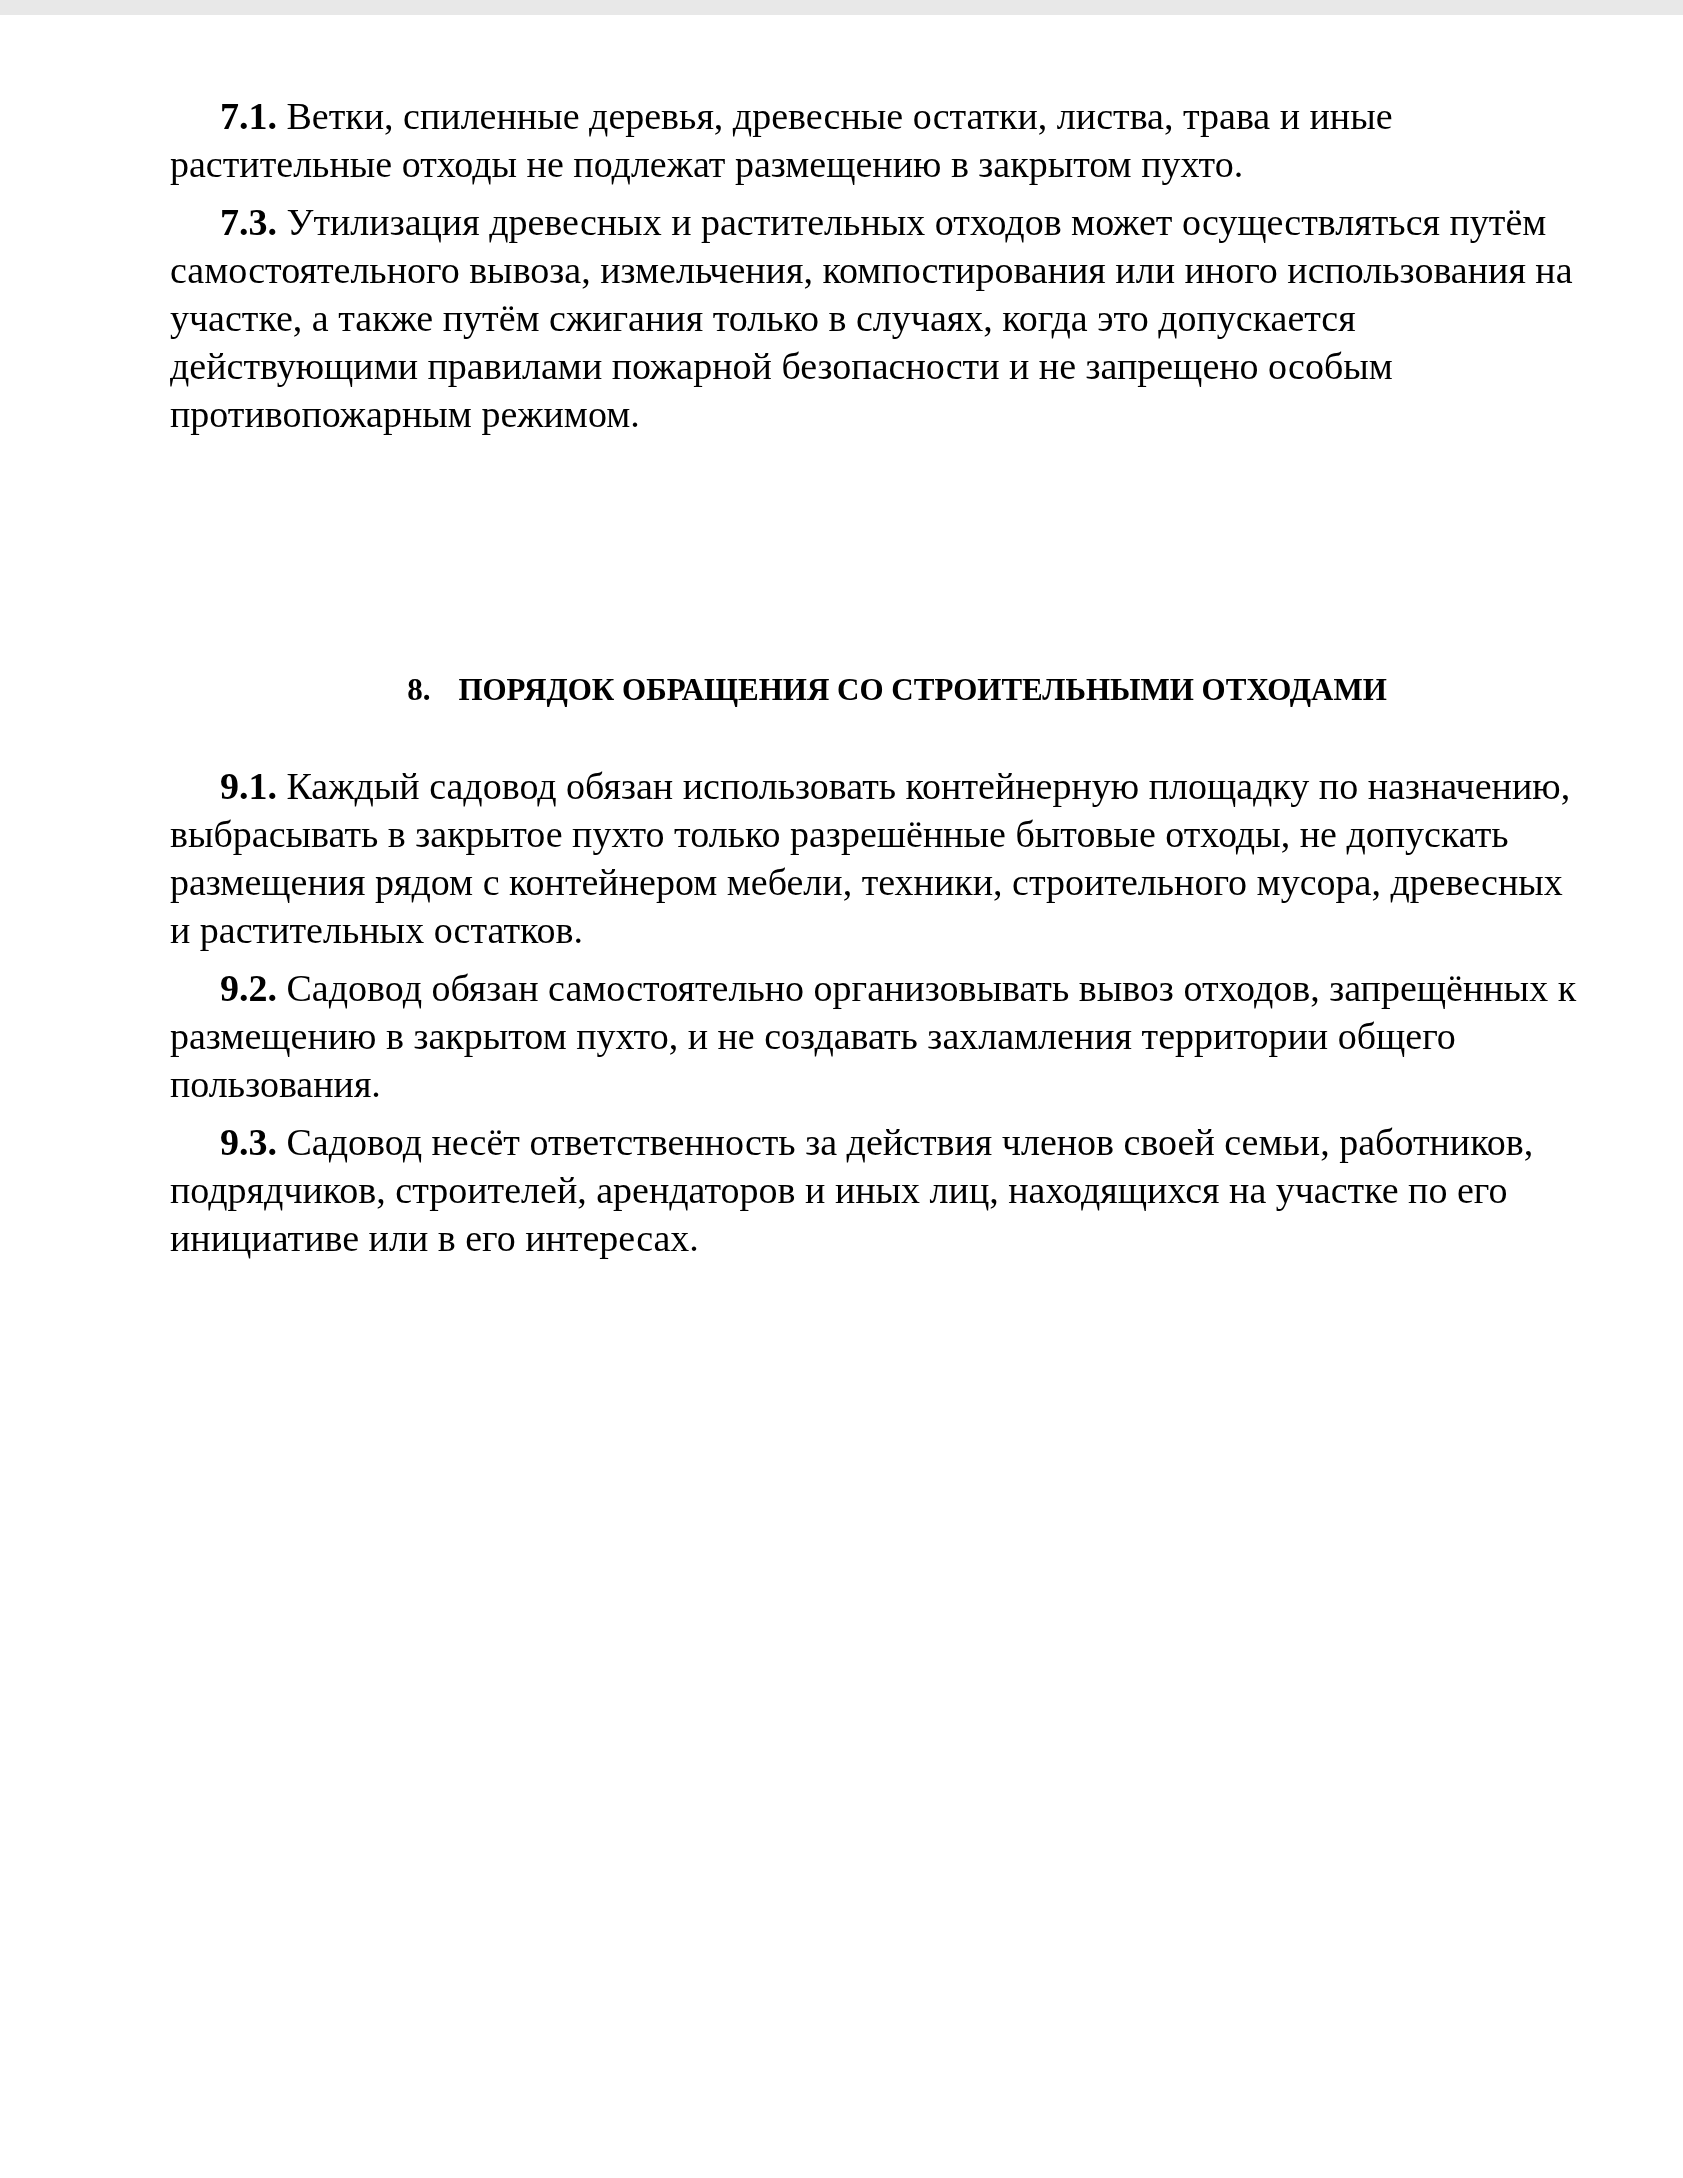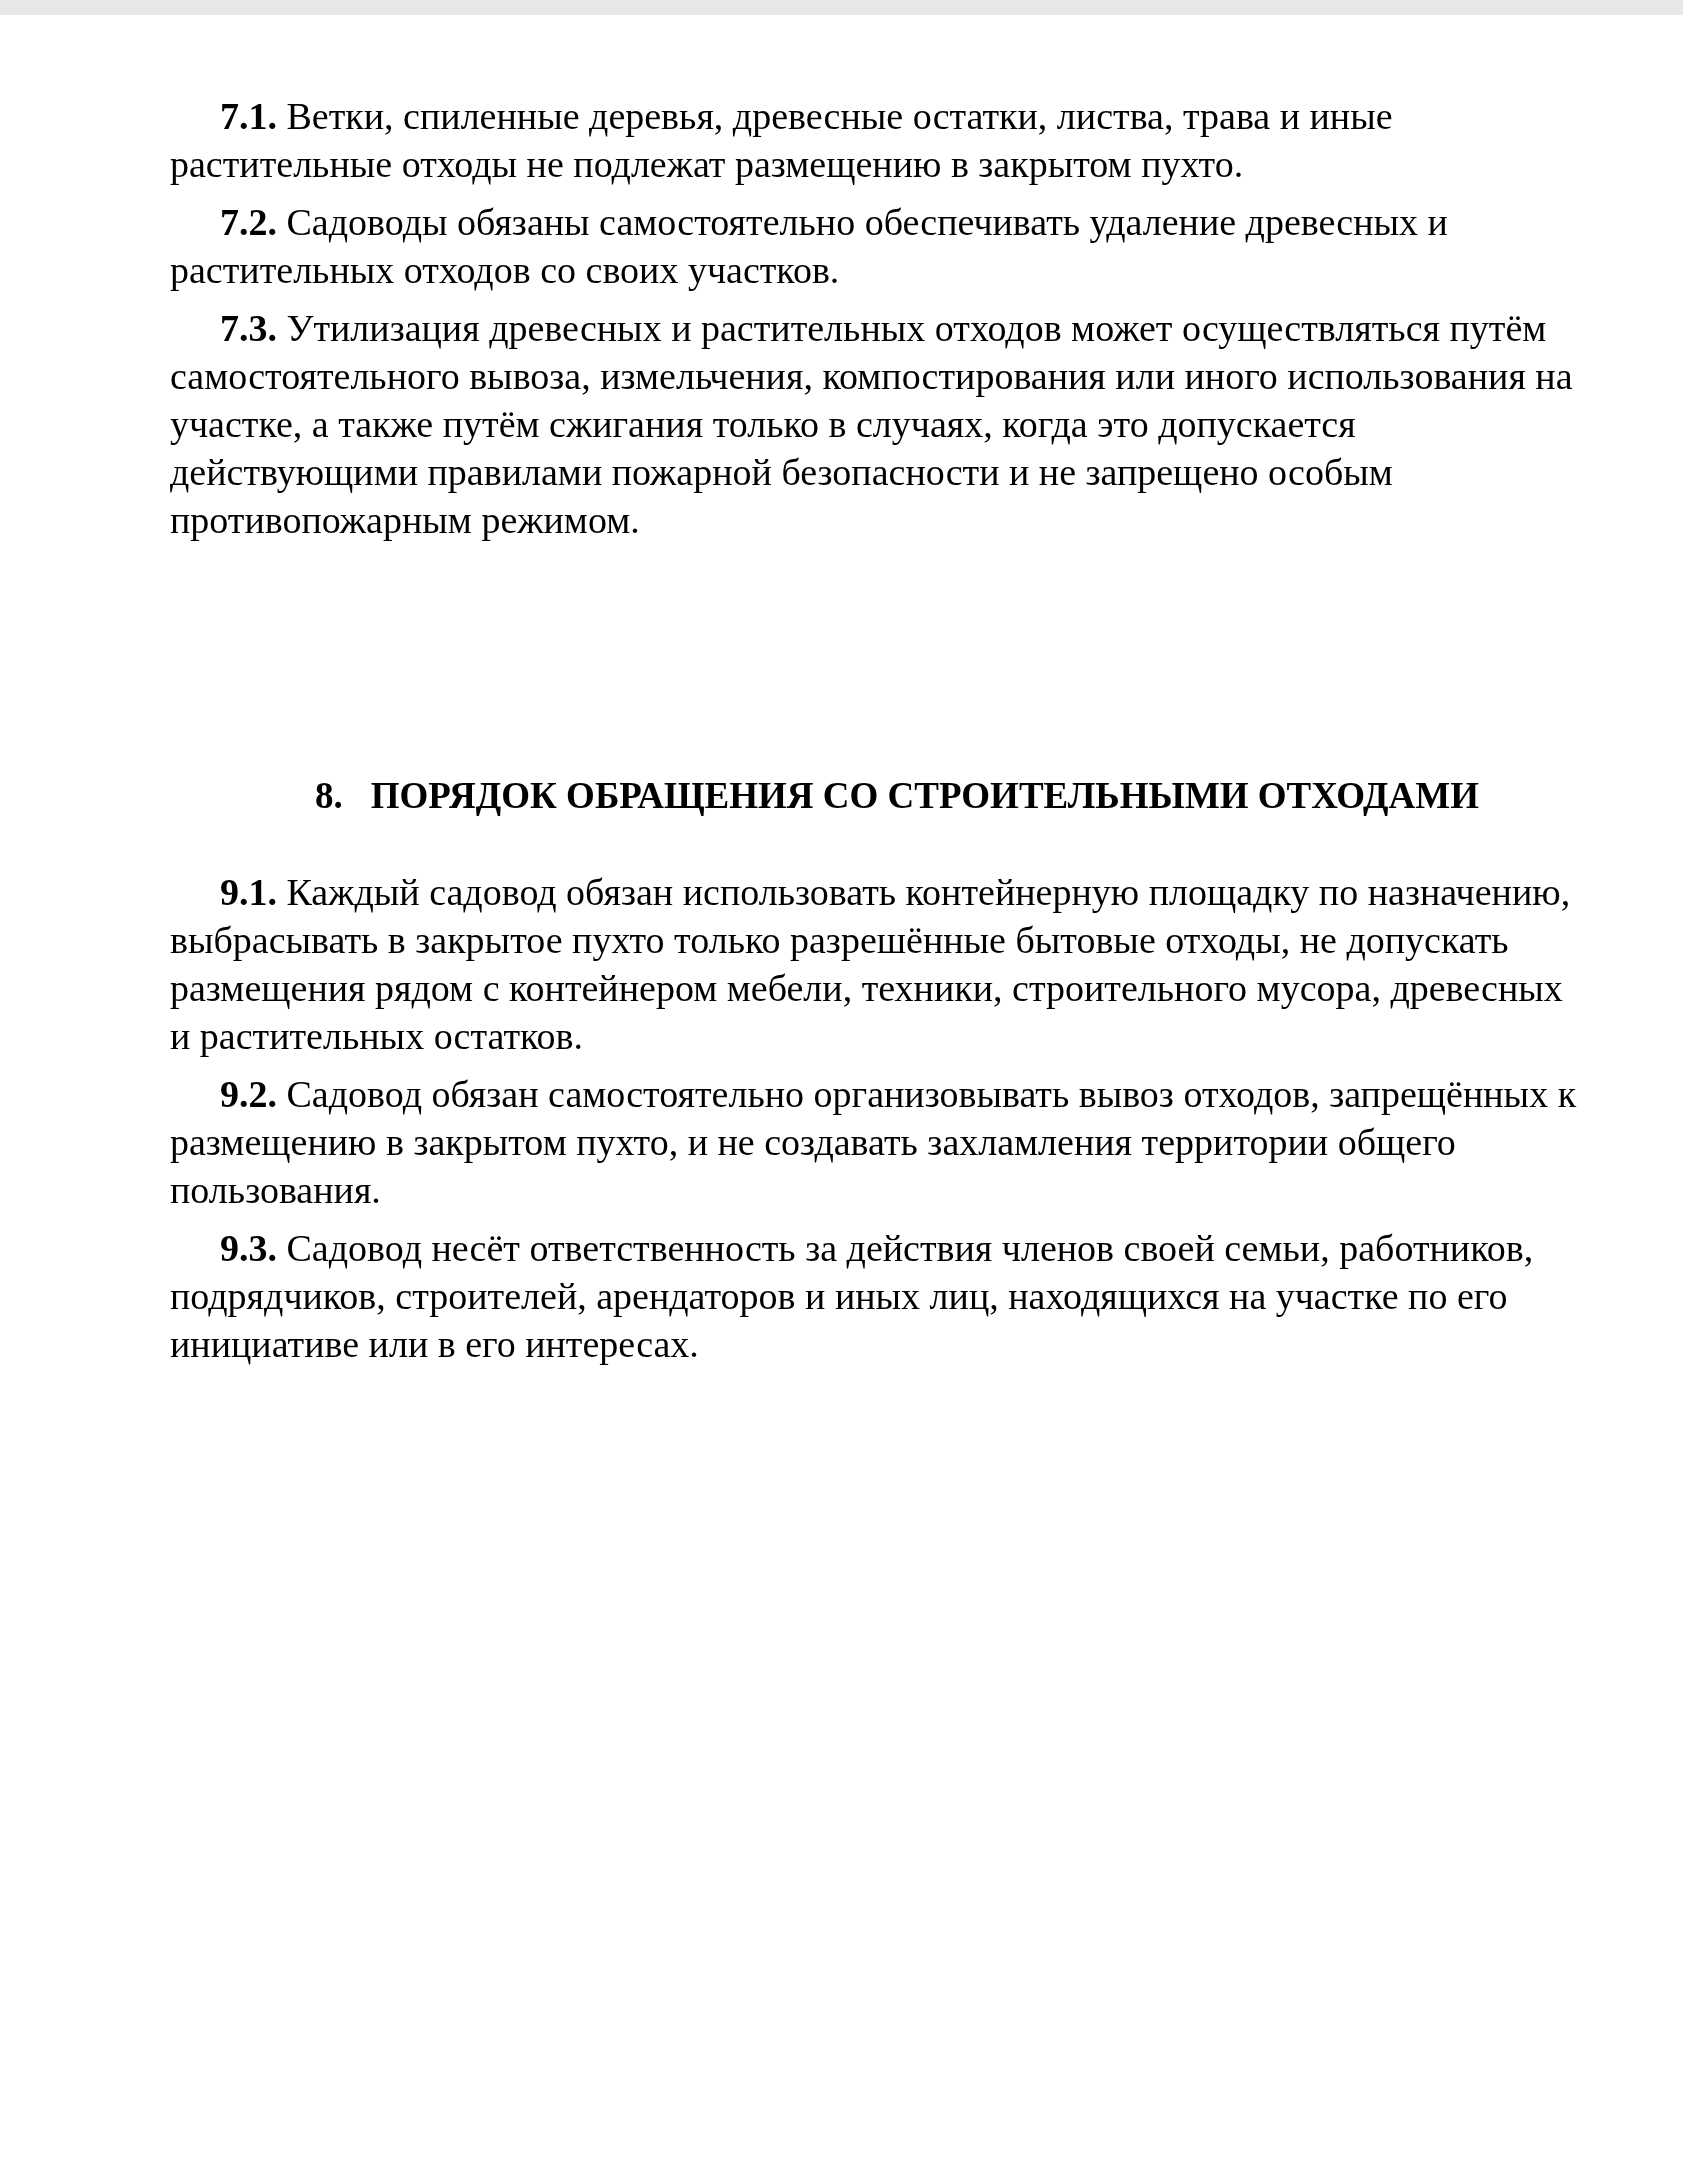--- a/index.html
+++ b/index.html
@@ -24,21 +24,21 @@
     line-height: 48px;
     margin: 0 0 10px 0;
     text-indent: 50px;
     text-align: left;
     white-space: pre-wrap;
   }
   .clause-num {
     font-weight: bold;
   }
   .section-heading {
-    font-size: 37px;
+    font-size: 31px;
     line-height: 53px;
     font-weight: bold;
     text-align: center;
     white-space: nowrap;
   }
   .heading-8 {
     margin: 225px 0 46px 0;
   }
   .heading-9 {
     margin: 93px 0 49px 0;
@@ -48,22 +48,20 @@
   }
 </style>
 </head>
 <body>
 
 <div class="page">
 
   <p class="para"><b class="clause-num">7.1.</b><span class="clause-text"> Ветки, спиленные деревья, древесные остатки, листва, трава и иные
 растительные отходы не подлежат размещению в закрытом пухто.</span></p>
 
-  <p class="para"><b class="clause-num">7.2.</b><span class="clause-text"> Садоводы обязаны самостоятельно обеспечивать удаление древесных и
-растительных отходов со своих участков.</span></p>
 
   <p class="para"><b class="clause-num">7.3.</b><span class="clause-text"> Утилизация древесных и растительных отходов может осуществляться путём
 самостоятельного вывоза, измельчения, компостирования или иного использования на
 участке, а также путём сжигания только в случаях, когда это допускается
 действующими правилами пожарной безопасности и не запрещено особым
 противопожарным режимом.</span></p>
 
 
   <h2 class="section-heading heading-8"><span class="heading-num">8.</span><span class="heading-title">ПОРЯДОК ОБРАЩЕНИЯ СО СТРОИТЕЛЬНЫМИ ОТХОДАМИ</span></h2>
 

